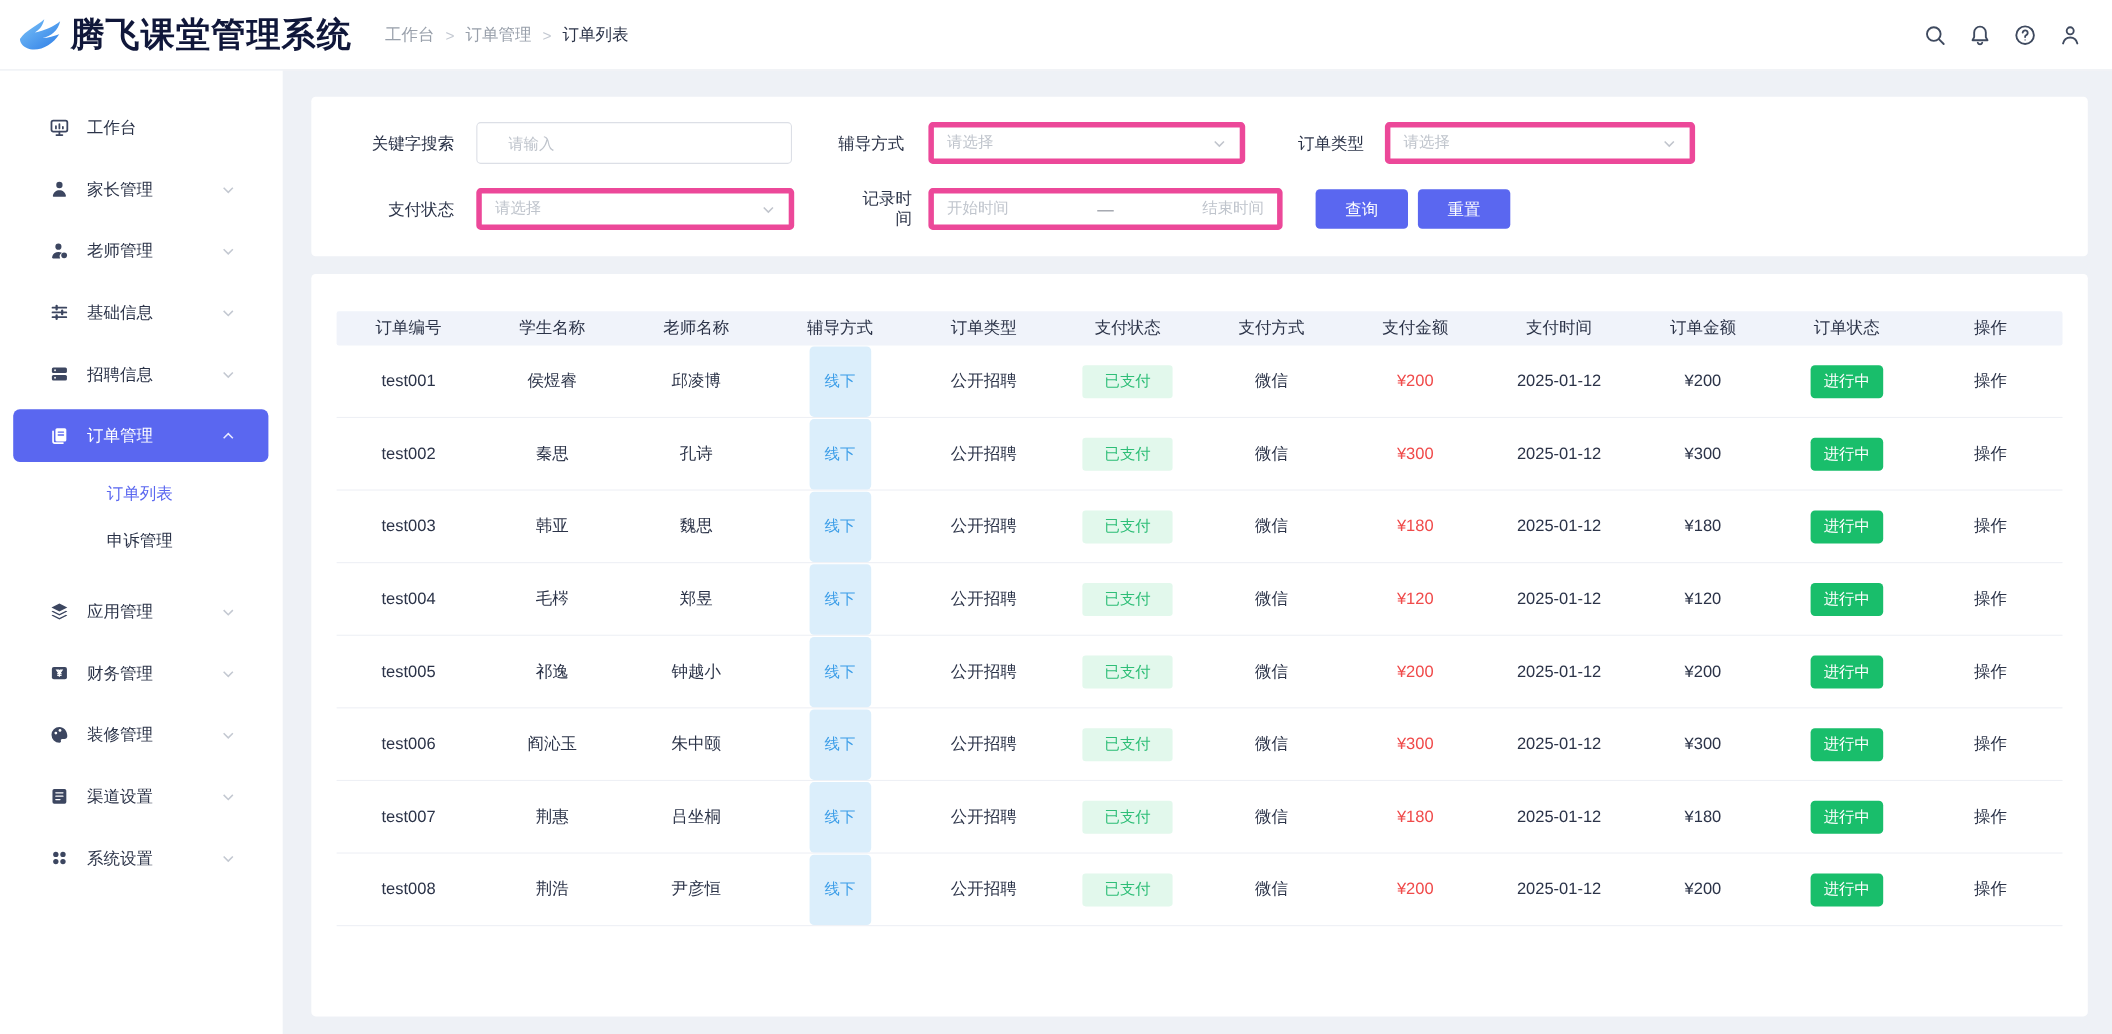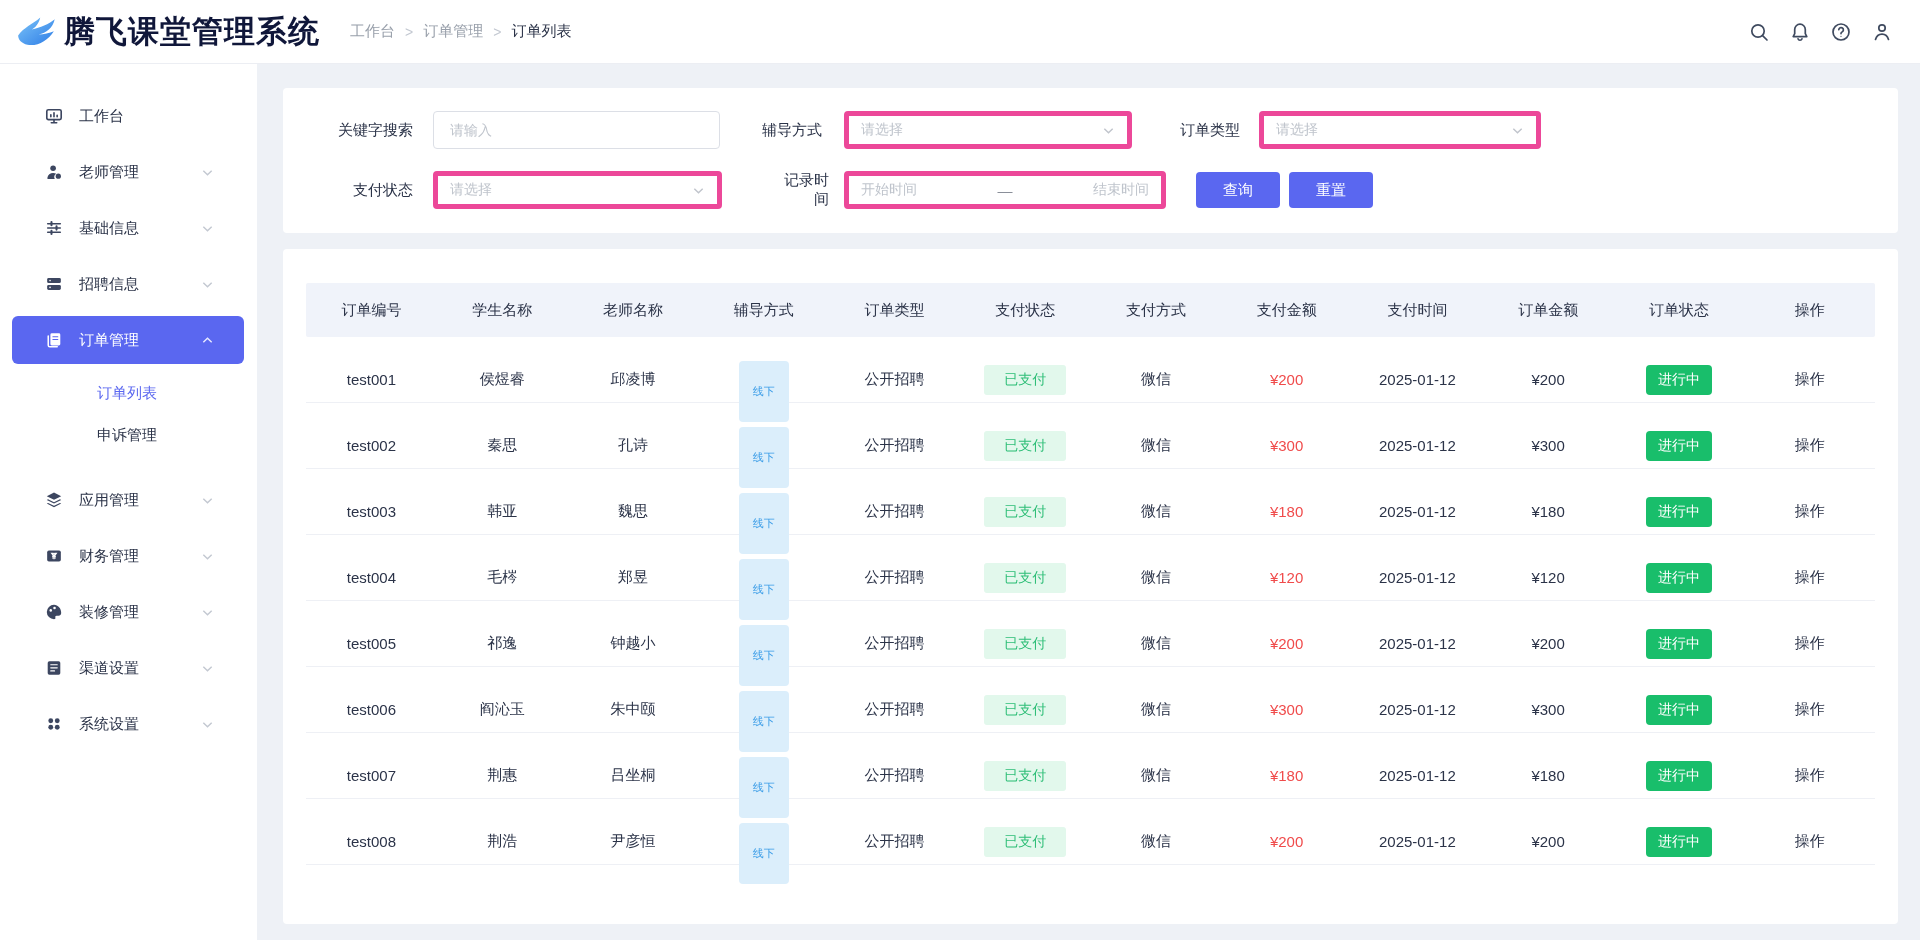--- a/index.html
+++ b/index.html
@@ -40,35 +40,35 @@
   .submenu-item.active{color:var(--primary);}
 
   
   .card{background:#fff; border-radius:4px;}
   .filter-card{padding:23px 0 24px 34px;}
   .frow{display:flex; align-items:center;}
   .frow + .frow{margin-top:22px;}
   .flabel{flex:none; text-align:right; font-weight:500; color:var(--text-dark);}
   .ctrl{height:38px; border:5px solid #ec4899; border-radius:4px; background:#fff; display:flex; align-items:center; padding:0 12px; position:relative;}
   .ctrl .ph{color:#bfc4cc; font-size:14px;}
-  input.txt{height:38px; border:1px solid #dcdfe6; border-radius:4px; padding:0 16px; font-size:14px; font-family:inherit; outline:none; color:var(--text-dark);}
+  input.txt{height:38px; border:1px solid #dcdfe6; border-radius:4px; padding:0 28px; font-size:14px; font-family:inherit; outline:none; color:var(--text-dark);}
   input.txt::placeholder{color:#bfc4cc;}
   .select .chev-dn{margin-left:auto; color:#c0c4cc; display:flex;}
   .datebox{justify-content:space-between;}
   .datebox .dash{color:#8a8f99; padding:0 6px;}
   .btn{height:36px; width:84px; border:none; border-radius:4px; background:var(--primary); color:#fff; font-size:15px; font-family:inherit; cursor:pointer;}
 
   
   .table-card{margin-top:16px; padding:34px 23px 0 23px; height:675px;}
   .tgrid{display:grid; grid-template-columns:repeat(12,1fr);}
-  .thead{background:#f0f3fa; border-radius:2px; height:54px; align-items:center;}
+  .thead{background:#f0f3fa; border-radius:2px; height:31px; align-items:center;}
   .th{text-align:center; font-weight:500; color:var(--text-dark); font-size:15px;}
   .trow{height:66px; align-items:center; border-bottom:1px solid var(--line);}
   .td{text-align:center; font-size:15px; color:var(--text-dark);}
-  .badge-blue{display:inline-block; background:var(--badge-blue-bg); color:var(--badge-blue-text); padding:23px 14px; border-radius:4px; font-size:11px;margin-top:24px;}
+  .badge-blue{display:inline-block; background:var(--badge-blue-bg); color:var(--badge-blue-text); padding:23px 14px; border-radius:4px; font-size:14px;}
   .badge-green-light{display:inline-block; background:var(--badge-green-bg); color:var(--badge-green-text); padding:6px 20px; border-radius:3px; font-size:14px;}
   .badge-green-solid{display:inline-block; background:var(--status-green); color:#fff; padding:6px 12px; border-radius:4px; font-size:14px;}
   .amount-red{color:var(--amount-red);}
   .action-link{cursor:pointer;}
 </style>
 </head>
 <body>
 
 <div class="app-header">
   <div class="logo">
@@ -127,20 +127,34 @@
             <rect x="2" y="3" width="16" height="11" rx="1.8"></rect>
             <path d="M6.5 10.8V8.6M10 10.8V6.4M13.5 10.8V9.2"></path>
             <path d="M7 17.5h6M10 14v3.5"></path>
           </svg>
         </span>
         <span>工作台</span>
       </div>
       <div class="menu-item">
         <span class="micon">
           <svg width="18" height="18" viewBox="0 0 20 20" fill="currentColor">
+            <circle cx="10" cy="5.8" r="3.2"></circle>
+            <path d="M3.4 16.6c.6-3.7 3.3-5.6 6.6-5.6s6 1.9 6.6 5.6c.1.6-.4 1.1-1 1.1H4.4c-.6 0-1.1-.5-1-1.1z"></path>
+          </svg>
+        </span>
+        <span>家长管理</span>
+        <span class="chev">
+          <svg width="13" height="13" viewBox="0 0 14 14" fill="none" stroke="currentColor" stroke-width="1.5">
+            <path d="M2.5 5l4.5 4.5L11.5 5"></path>
+          </svg>
+        </span>
+      </div>
+      <div class="menu-item">
+        <span class="micon">
+          <svg width="18" height="18" viewBox="0 0 20 20" fill="currentColor">
             <circle cx="9" cy="5.8" r="3.1"></circle>
             <path d="M2.6 16.6c.6-3.6 3.1-5.5 6.4-5.5 1.3 0 2.5.3 3.5.9a4.4 4.4 0 0 0-1.7 5.7H3.6c-.6 0-1.1-.5-1-1.1z"></path>
             <circle cx="14.8" cy="14.6" r="2.9"></circle>
           </svg>
         </span>
         <span>老师管理</span>
         <span class="chev">
           <svg width="13" height="13" viewBox="0 0 14 14" fill="none" stroke="currentColor" stroke-width="1.5">
             <path d="M2.5 5l4.5 4.5L11.5 5"></path>
           </svg>

